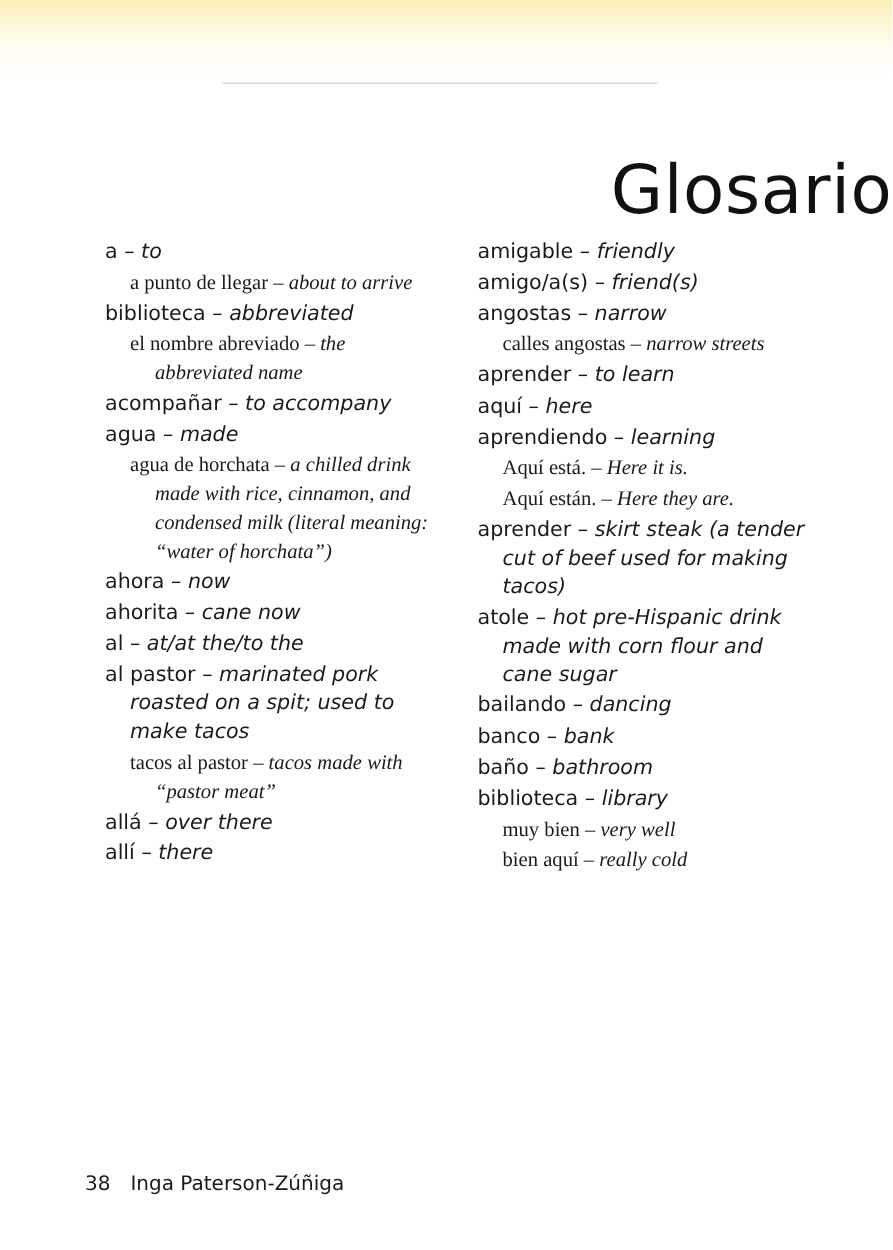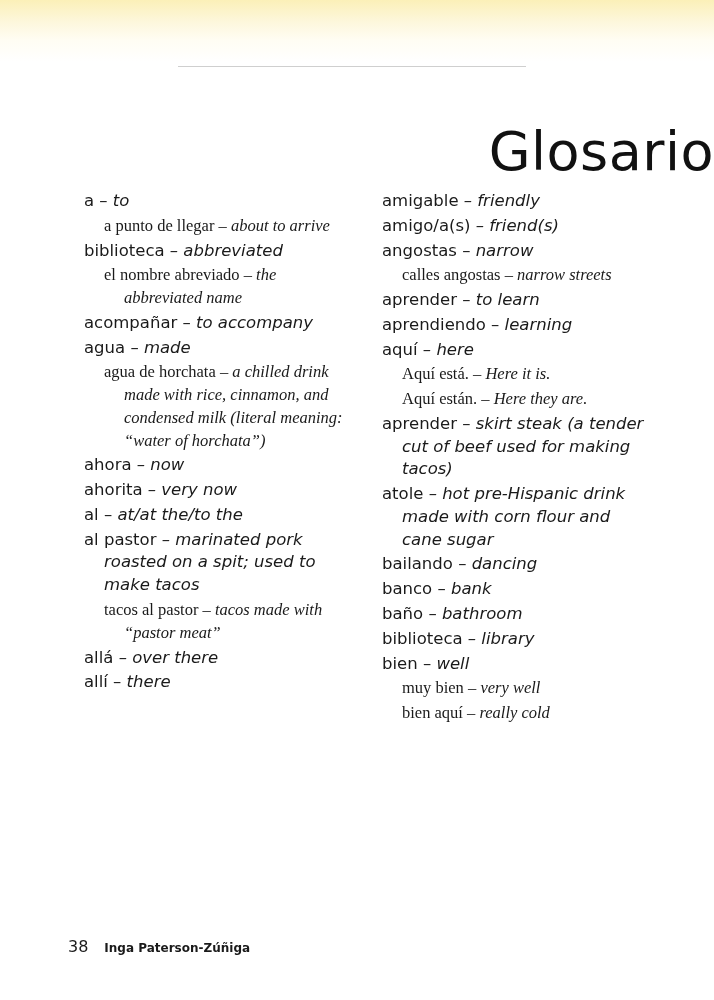--- a/index.html
+++ b/index.html
@@ -84,22 +84,21 @@
     font-size: 16px;
     color: #1a1a1a;
     display: flex;
     align-items: baseline;
     gap: 16px;
   }
   .footer .pagenum {
     font-size: 16px;
   }
   .footer .author {
-    font-size: 12px;
-    font-weight: bold;
+    font-size: 16px;
   }
 </style>
 </head>
 <body>
 
 <div class="page">
 
   <div class="top-rule"></div>
 
   <h1 class="title">Glosario</h1>
@@ -107,44 +106,43 @@
   <div class="columns">
     <div class="col" id="col-0">
         <div class="entry hang"><span class="term">a – </span><span class="def">to</span></div>
         <div class="entry hang sub"><span class="term">a punto de llegar – </span><span class="def">about to arrive</span></div>
         <div class="entry hang"><span class="term">biblioteca – </span><span class="def">abbreviated</span></div>
         <div class="entry hang sub"><span class="term">el nombre abreviado – </span><span class="def">the abbreviated name</span></div>
         <div class="entry hang"><span class="term">acompañar – </span><span class="def">to accompany</span></div>
         <div class="entry hang"><span class="term">agua – </span><span class="def">made</span></div>
         <div class="entry hang sub"><span class="term">agua de horchata – </span><span class="def">a chilled drink made with rice, cinnamon, and condensed milk (literal meaning: “water of horchata”)</span></div>
         <div class="entry hang"><span class="term">ahora – </span><span class="def">now</span></div>
-        <div class="entry hang"><span class="term">ahorita – </span><span class="def">very now</span></div>
+        <div class="entry hang"><span class="term">ahorita – </span><span class="def">cane now</span></div>
         <div class="entry hang"><span class="term">al – </span><span class="def">at/at the/to the</span></div>
         <div class="entry hang"><span class="term">al pastor – </span><span class="def">marinated pork roasted on a spit; used to make tacos</span></div>
         <div class="entry hang sub"><span class="term">tacos al pastor – </span><span class="def">tacos made with “pastor meat”</span></div>
         <div class="entry hang"><span class="term">allá – </span><span class="def">over there</span></div>
         <div class="entry hang"><span class="term">allí – </span><span class="def">there</span></div>
       </div>
     <div class="col" id="col-1">
         <div class="entry hang"><span class="term">amigable – </span><span class="def">friendly</span></div>
         <div class="entry hang"><span class="term">amigo/a(s) – </span><span class="def">friend(s)</span></div>
         <div class="entry hang"><span class="term">angostas – </span><span class="def">narrow</span></div>
         <div class="entry hang sub"><span class="term">calles angostas – </span><span class="def">narrow streets</span></div>
         <div class="entry hang"><span class="term">aprender – </span><span class="def">to learn</span></div>
+        <div class="entry hang"><span class="term">aquí – </span><span class="def">here</span></div>
         <div class="entry hang"><span class="term">aprendiendo – </span><span class="def">learning</span></div>
-        <div class="entry hang"><span class="term">aquí – </span><span class="def">here</span></div>
         <div class="entry hang sub"><span class="term">Aquí está. – </span><span class="def">Here it is.</span></div>
         <div class="entry hang sub"><span class="term">Aquí están. – </span><span class="def">Here they are.</span></div>
         <div class="entry hang"><span class="term">aprender – </span><span class="def">skirt steak (a tender cut of beef used for making tacos)</span></div>
         <div class="entry hang"><span class="term">atole – </span><span class="def">hot pre-Hispanic drink made with corn flour and cane sugar</span></div>
         <div class="entry hang"><span class="term">bailando – </span><span class="def">dancing</span></div>
         <div class="entry hang"><span class="term">banco – </span><span class="def">bank</span></div>
         <div class="entry hang"><span class="term">baño – </span><span class="def">bathroom</span></div>
         <div class="entry hang"><span class="term">biblioteca – </span><span class="def">library</span></div>
-        <div class="entry hang"><span class="term">bien – </span><span class="def">well</span></div>
         <div class="entry hang sub"><span class="term">muy bien – </span><span class="def">very well</span></div>
         <div class="entry hang sub"><span class="term">bien aquí – </span><span class="def">really cold</span></div>
       </div>
   </div>
 
   <div class="footer">
     <span class="pagenum">38</span>
     <span class="author">Inga Paterson-Zúñiga</span>
   </div>
 

